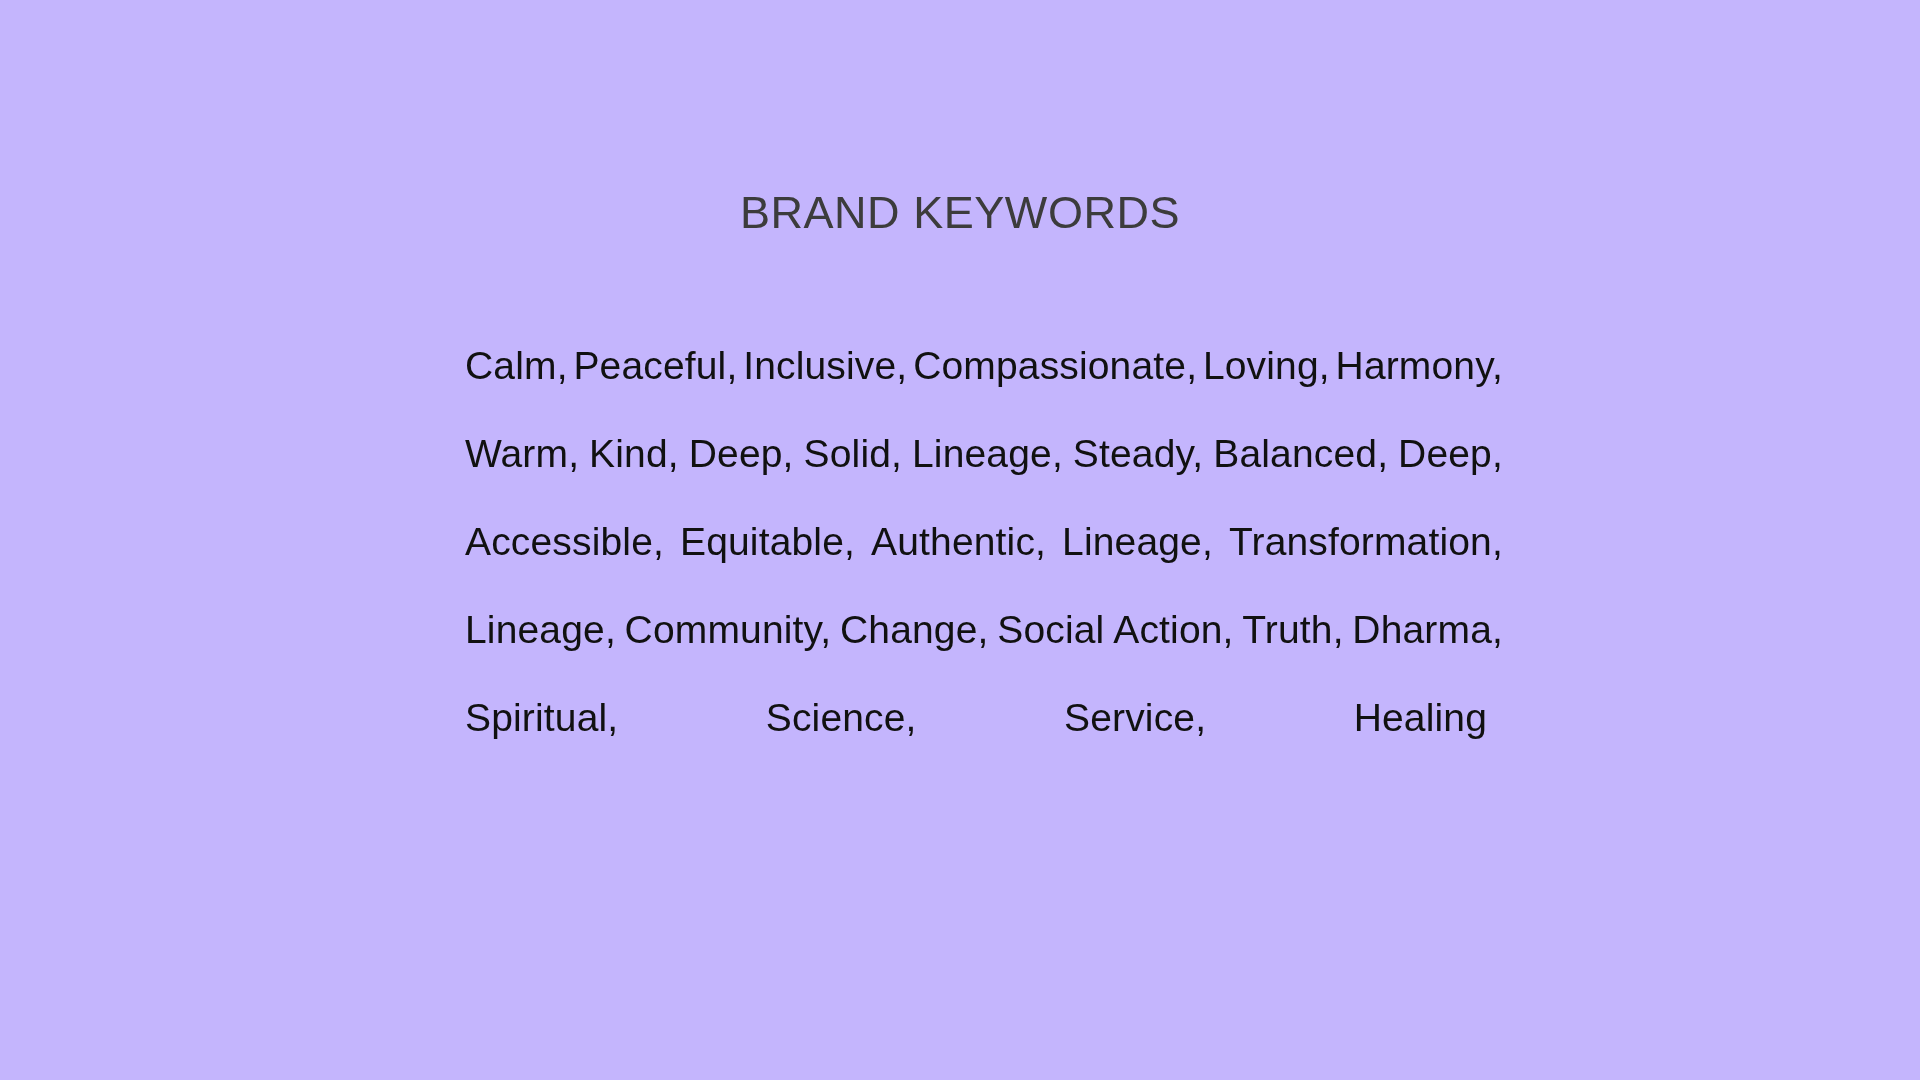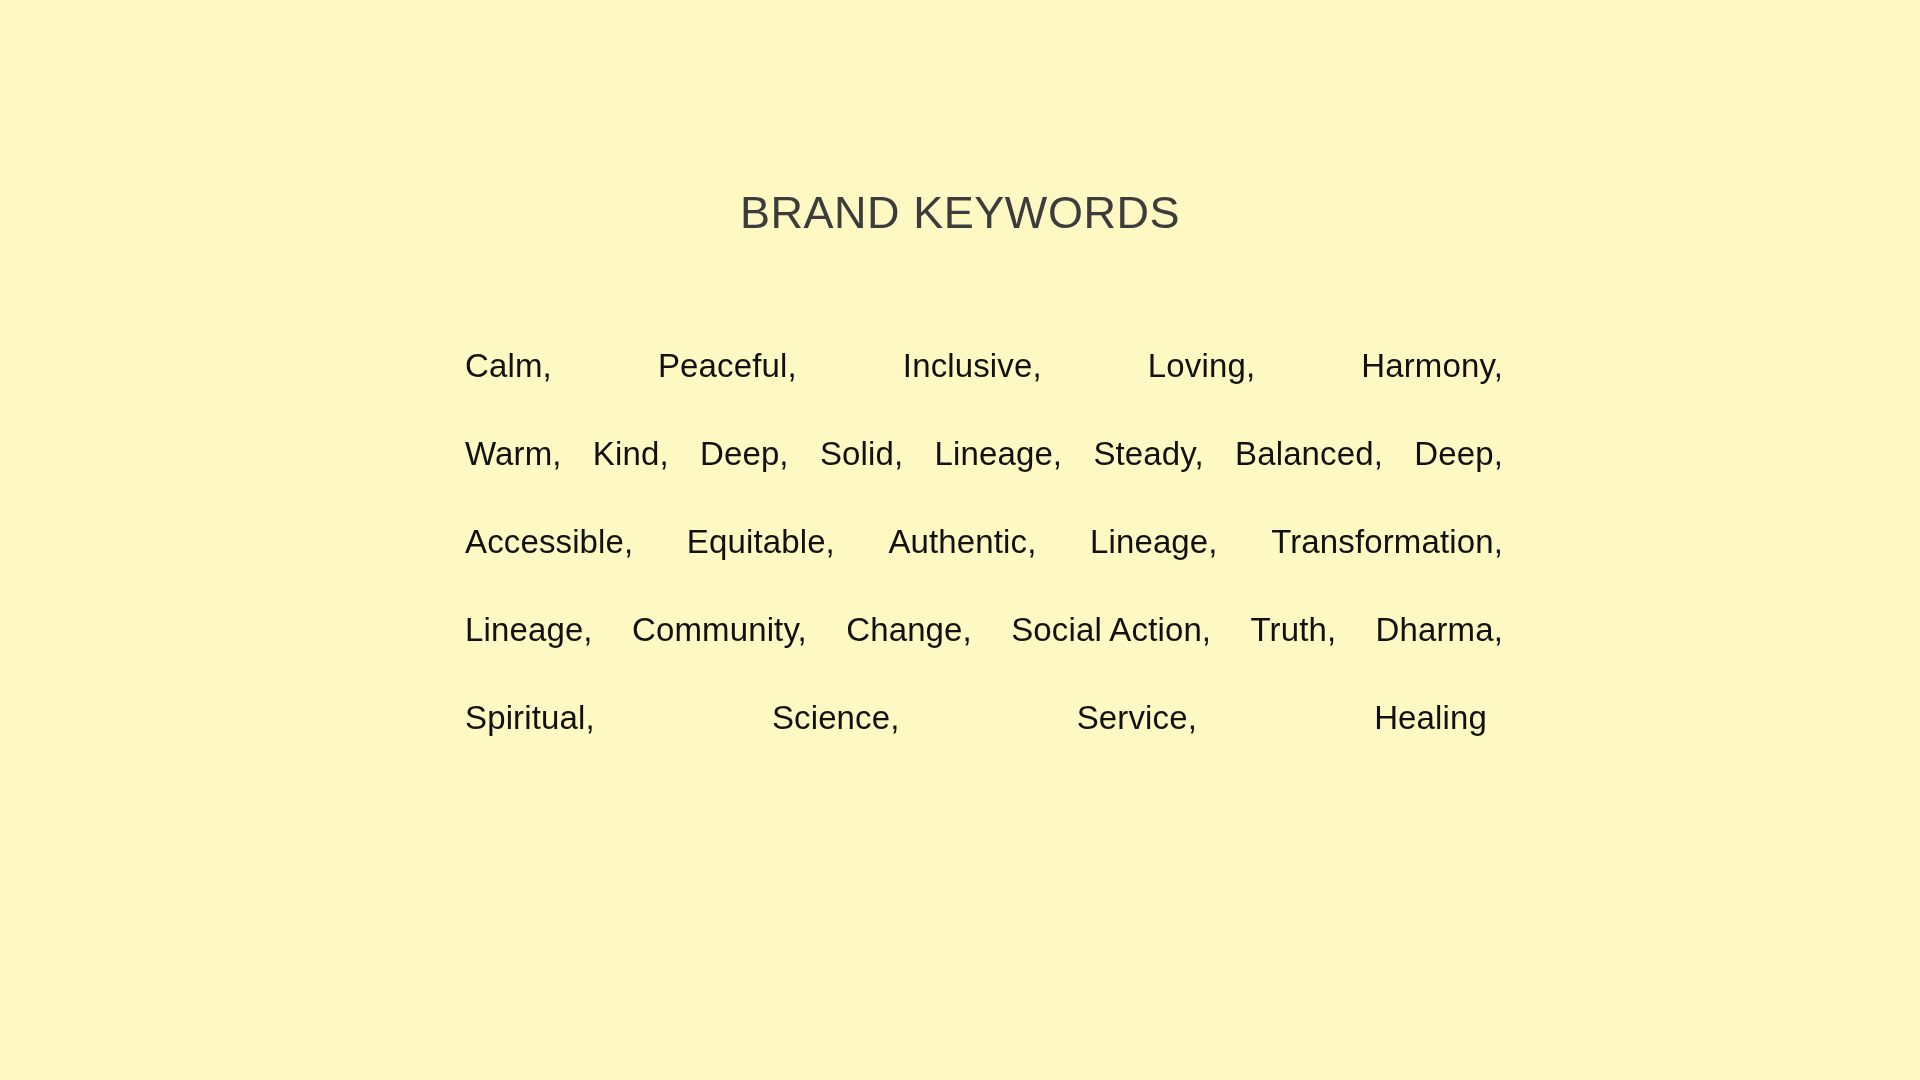--- a/index.html
+++ b/index.html
@@ -12,21 +12,21 @@
     height: 1080px;
     overflow: hidden;
     font-family: "Liberation Sans", sans-serif;
     -webkit-font-smoothing: antialiased;
   }
 
   .slide {
     position: relative;
     width: 1920px;
     height: 1080px;
-    background: #fef9c3;
+    background: #c4b5fd;
   }
 
   
   .slide-title {
     position: absolute;
     left: 0;
     right: 0;
     top: 160px;
     text-align: center;
     font-family: "Liberation Sans", sans-serif;
@@ -41,21 +41,21 @@
   
   .keywords-block {
     position: absolute;
     left: 465px;
     top: 345px;
     width: 1038px;
   }
 
   .keyword-line {
     font-family: "Liberation Sans", sans-serif;
-    font-size: 33px;
+    font-size: 39px;
     font-weight: 400;
     color: #111111;
     letter-spacing: 0.004em;
     height: 88px;
     line-height: 42px;
     white-space: nowrap;
     display: flex;
     flex-direction: row;
     align-items: flex-start;
     justify-content: space-between;
@@ -83,20 +83,21 @@
 <div class="slide">
 
   <h1 class="slide-title">BRAND KEYWORDS</h1>
 
   <div class="keywords-block">
 
     <div class="keyword-line">
       <span class="kw-token">Calm,</span>
       <span class="kw-token">Peaceful,</span>
       <span class="kw-token">Inclusive,</span>
+      <span class="kw-token">Compassionate,</span>
       <span class="kw-token">Loving,</span>
       <span class="kw-token">Harmony,</span>
     </div>
 
     <div class="keyword-line">
       <span class="kw-token">Warm,</span>
       <span class="kw-token">Kind,</span>
       <span class="kw-token">Deep,</span>
       <span class="kw-token">Solid,</span>
       <span class="kw-token">Lineage,</span>

